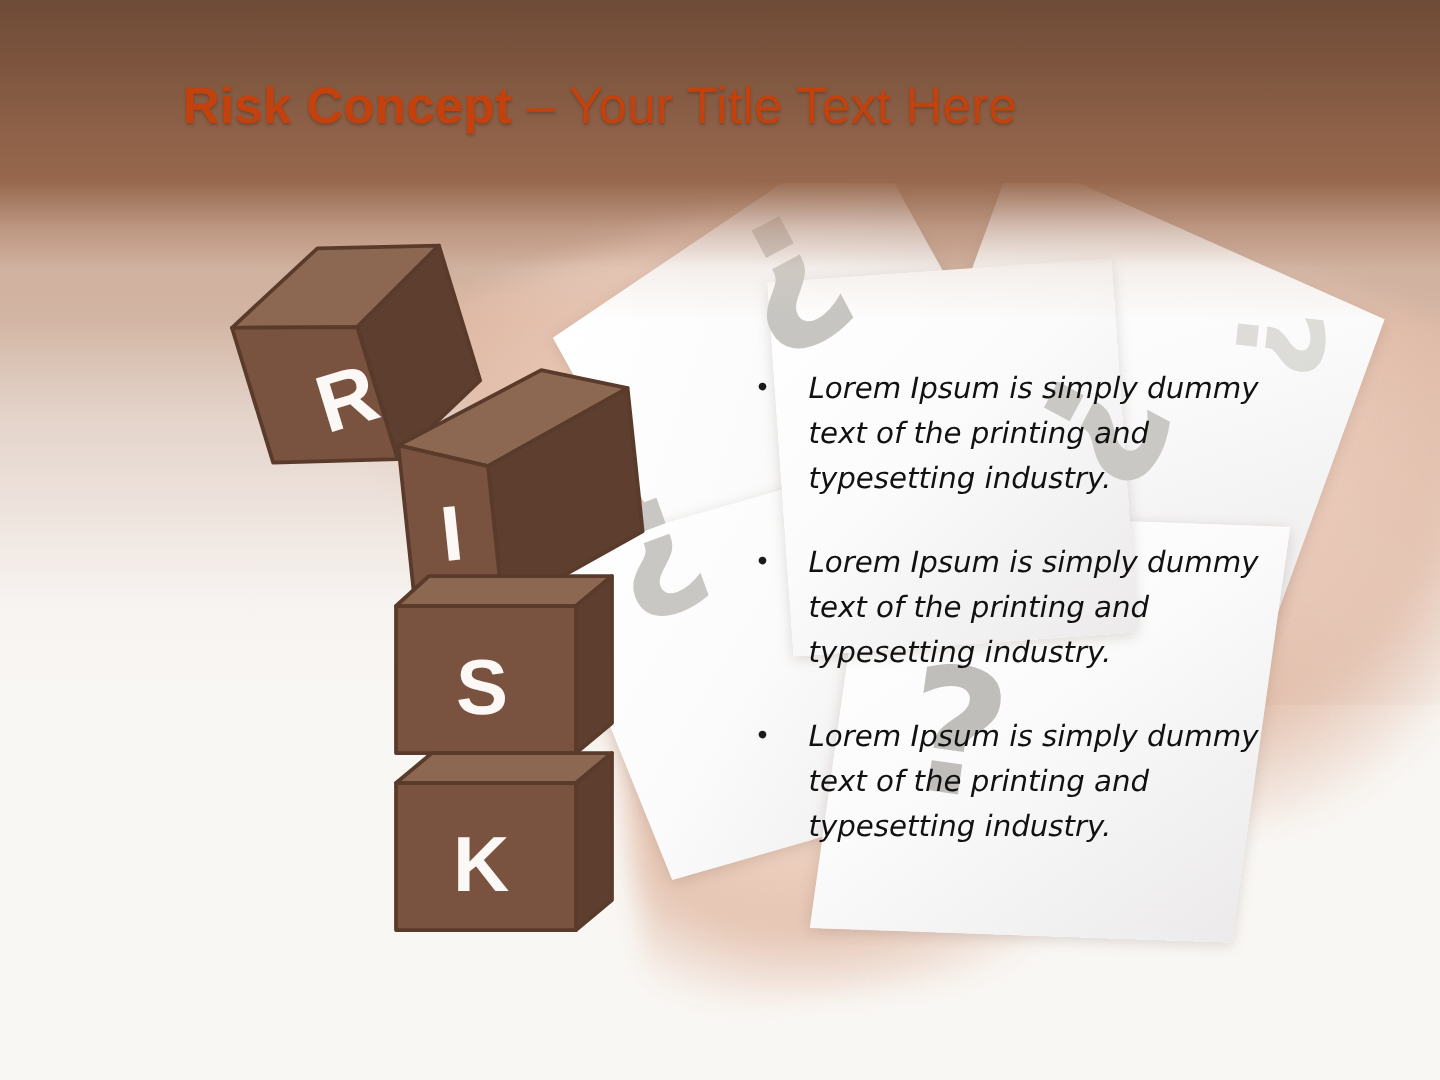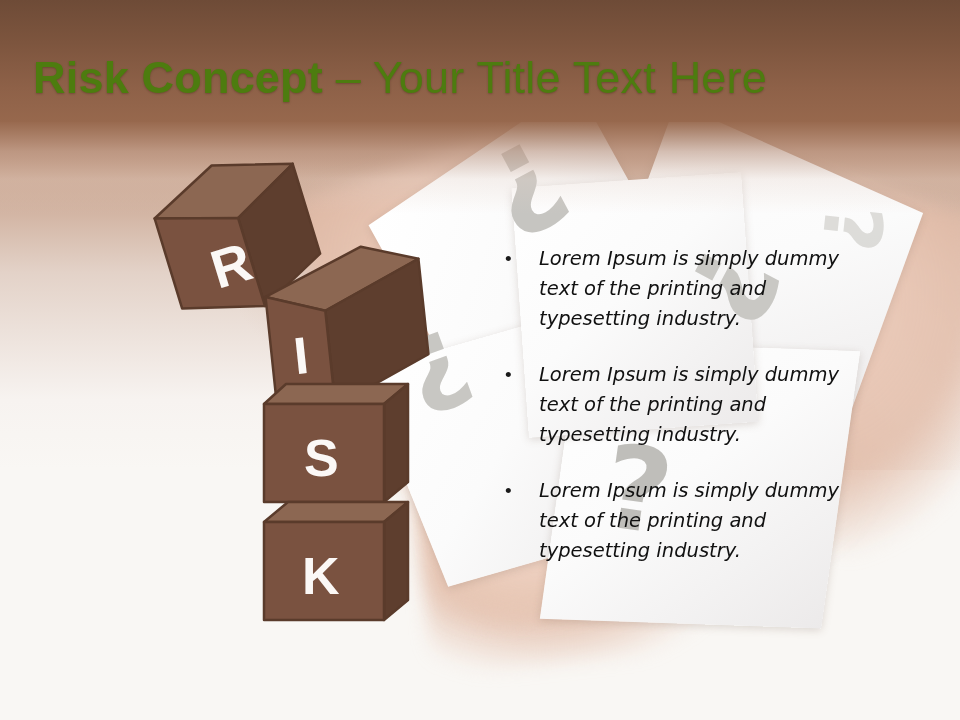--- a/index.html
+++ b/index.html
@@ -83,22 +83,22 @@
   }
   .header-fade {
     position: absolute;
     left: 0; top: 122px; width: 960px; height: 92px;
     background: linear-gradient(to bottom, rgba(151,104,77,0.95) 0%, rgba(186,150,131,0.62) 32%, rgba(226,208,198,0.30) 62%, rgba(249,247,244,0) 100%);
   }
   .title {
     position: absolute;
     left: 0; top: 52px; width: 800px;
     text-align: center;
-    color: #4d7c0f;
-    font-size: 45px;
+    color: #c2410c;
+    font-size: 34px;
     letter-spacing: .2px;
     white-space: nowrap;
     text-shadow: 0 1px 2px rgba(60,35,22,0.35);
   }
   .title .strong { font-weight: bold; }
   .title .light  { font-weight: normal; }
 
   
   .cubes { position: absolute; left: 0; top: 0; width: 460px; height: 680px; }
   .cube  { position: absolute; }

